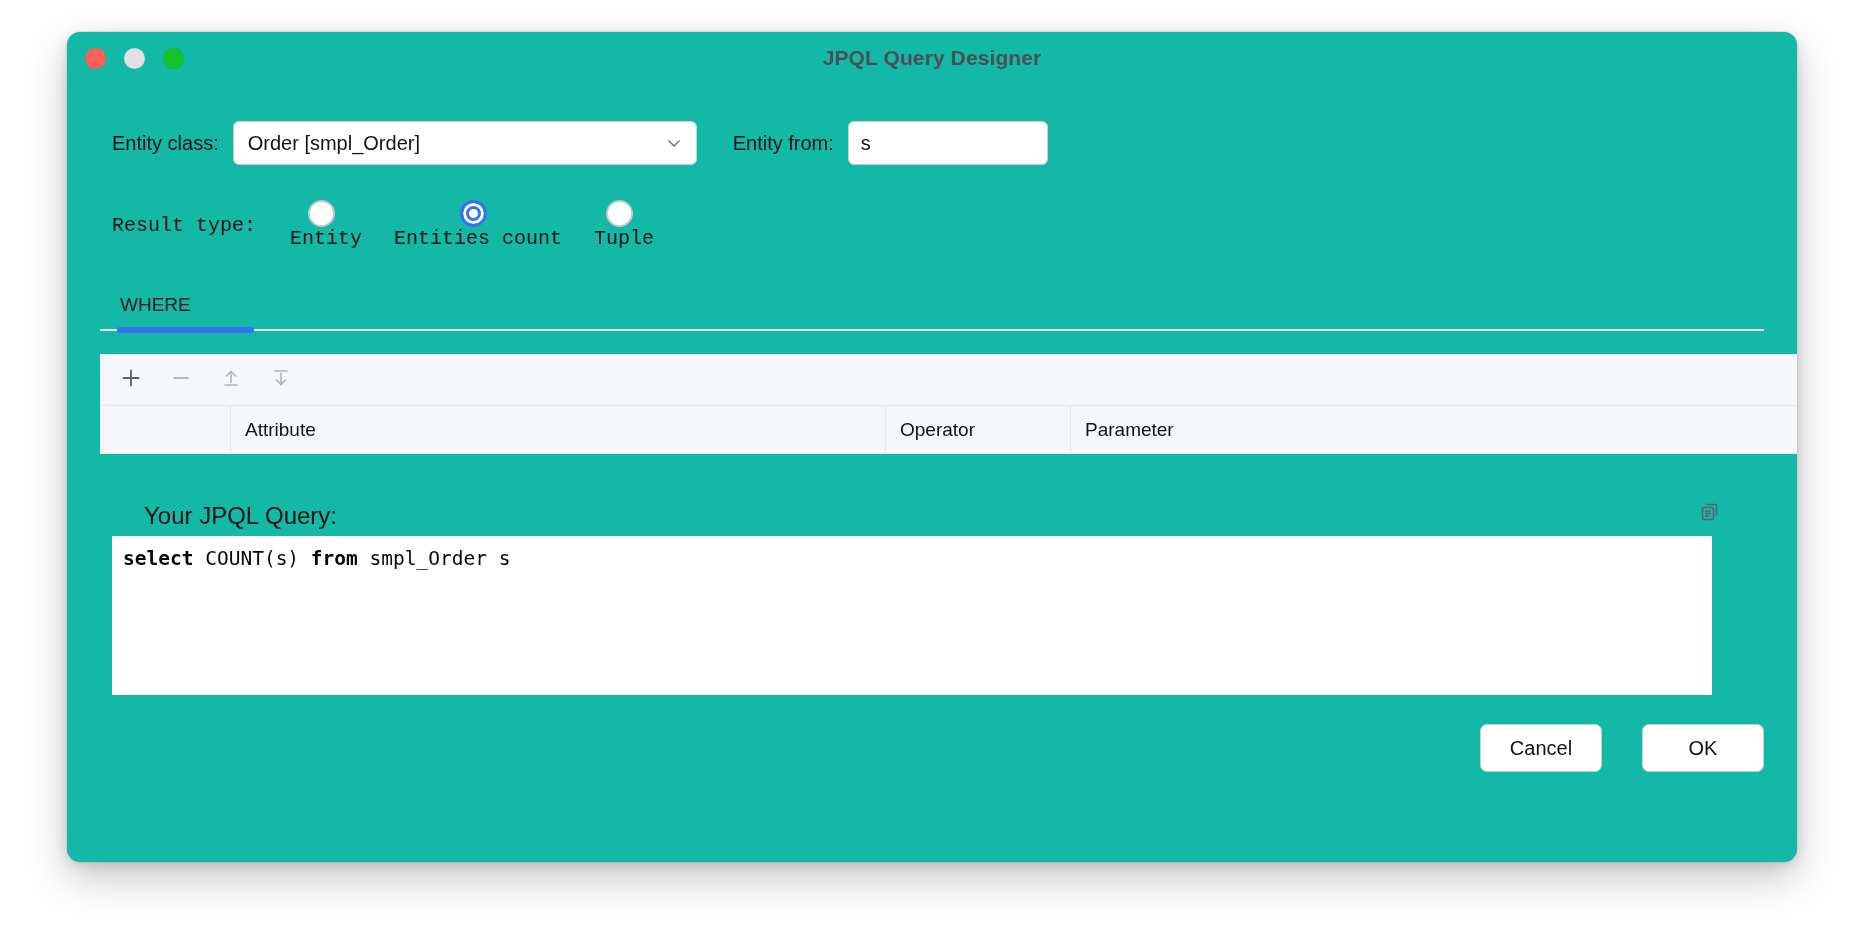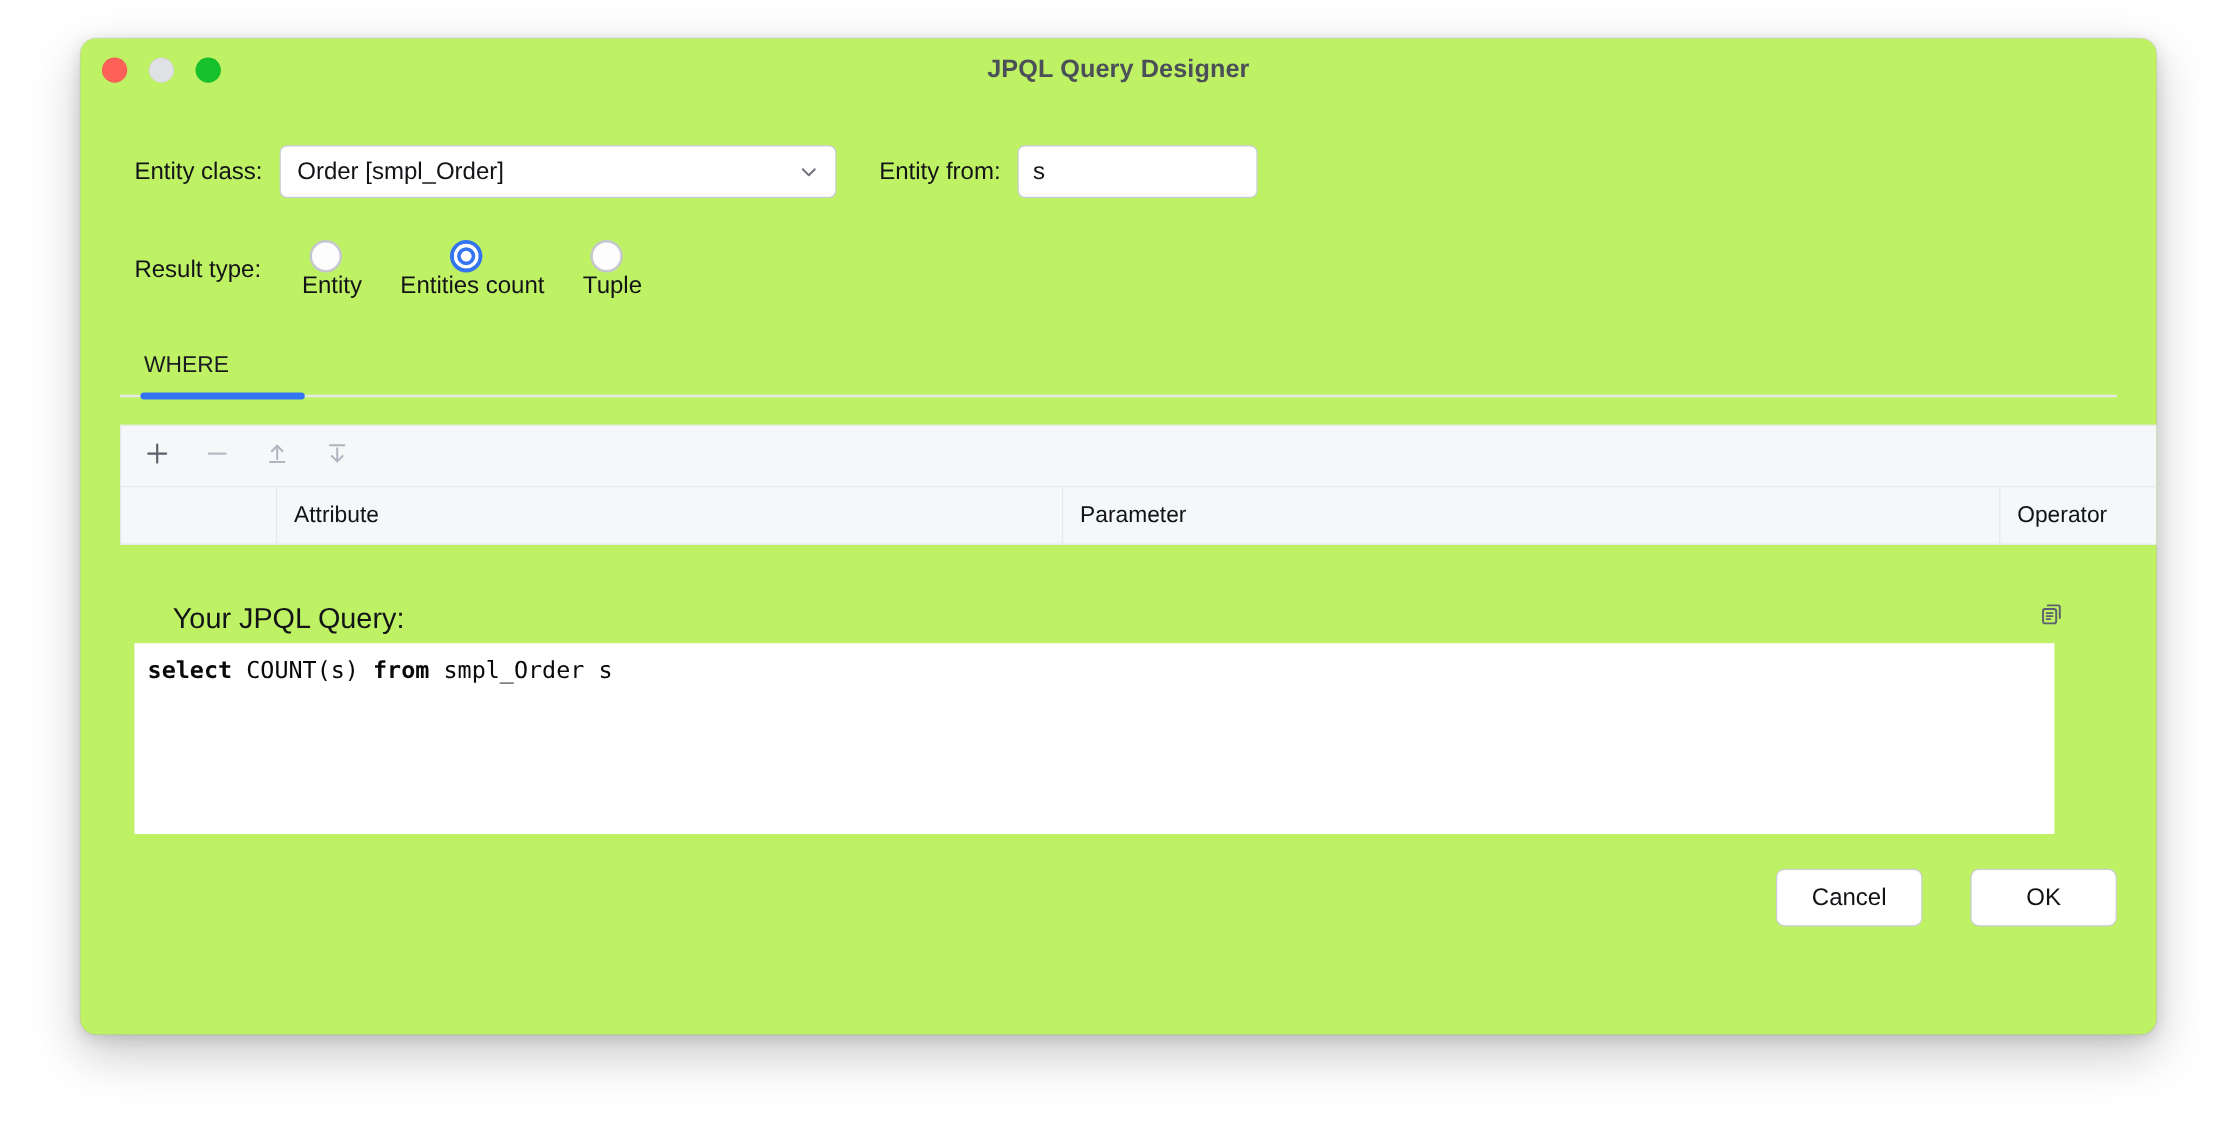--- a/index.html
+++ b/index.html
@@ -21,21 +21,21 @@
     background: #ffffff;
   }
 
   
   #dialog {
     position: absolute;
     left: 67px;
     top: 32px;
     width: 1730px;
     height: 830px;
-    background: #bef264;
+    background: #14b8a6;
     border-radius: 13px;
     box-shadow: 0 16px 42px rgba(0,0,0,0.22), 0 3px 12px rgba(0,0,0,0.13), 0 0 0 0.5px rgba(0,0,0,0.11);
     box-sizing: border-box;
     overflow: hidden;
   }
 
   
   #titlebar {
     position: relative;
     height: 56px;
@@ -143,20 +143,21 @@
   }
 
   
   #row-result {
     position: absolute;
     left: 45px;
     top: 120px;
     display: flex;
     align-items: center;
     height: 34px;
+    font-family: Liberation Mono, monospace;
   }
   .radio-item {
     display: flex;
     align-items: center;
     margin-left: 22px;
     cursor: default;
     flex-direction: column;
   }
   .radio-item:first-of-type { margin-left: 24px; }
   .radio {
@@ -436,22 +437,22 @@
                 <path d="M11 6.5v11" stroke="#b0b4be" stroke-width="1.6" stroke-linecap="round"></path>
                 <path d="M6.5 13L11 17.5 15.5 13" stroke="#b0b4be" stroke-width="1.6" stroke-linecap="round" stroke-linejoin="round"></path>
               </svg>
             </span>
           </div>
         </div>
 
         <div id="table-header">
           <div class="th c0"></div>
           <div class="th c1">Attribute</div>
+          <div class="th c2">Operator</div>
           <div class="th c3">Parameter</div>
-          <div class="th c2">Operator</div>
         </div>
       </div>
 
       <div id="query-label">Your JPQL Query:</div>
 
       <div id="copy-btn">
         <span>
           <svg width="26" height="26" viewBox="0 0 26 26" fill="none" xmlns="http://www.w3.org/2000/svg">
             <path d="M9.5 5.5h8.5c.8 0 1.5.7 1.5 1.5v9" stroke="#5c6070" stroke-width="1.6" stroke-linecap="round" stroke-linejoin="round"></path>
             <rect x="5.5" y="8.5" width="11" height="12" rx="1.8" stroke="#5c6070" stroke-width="1.6"></rect>

